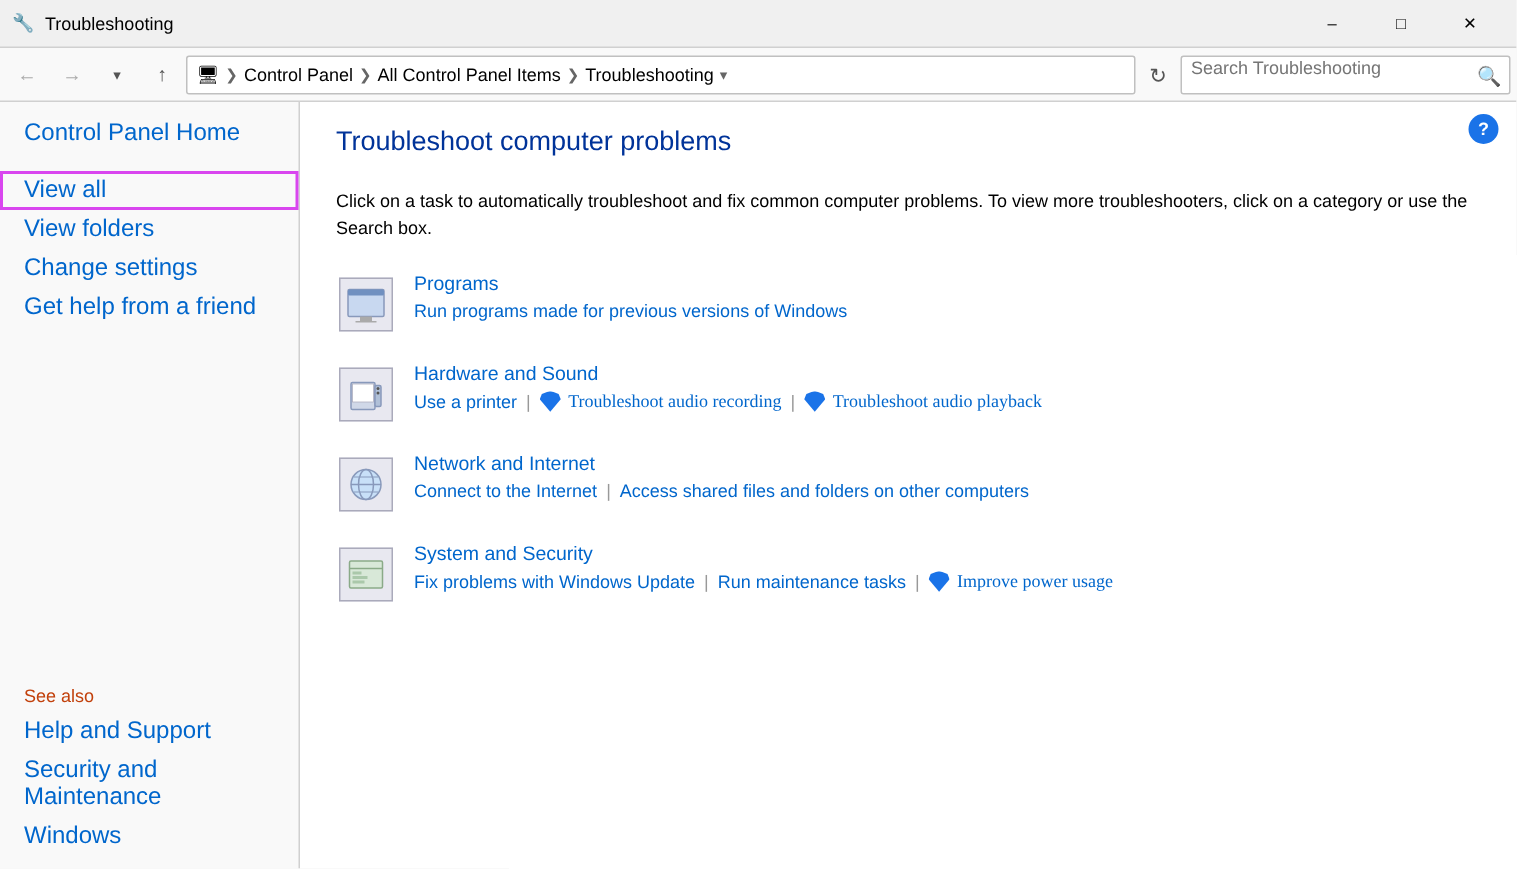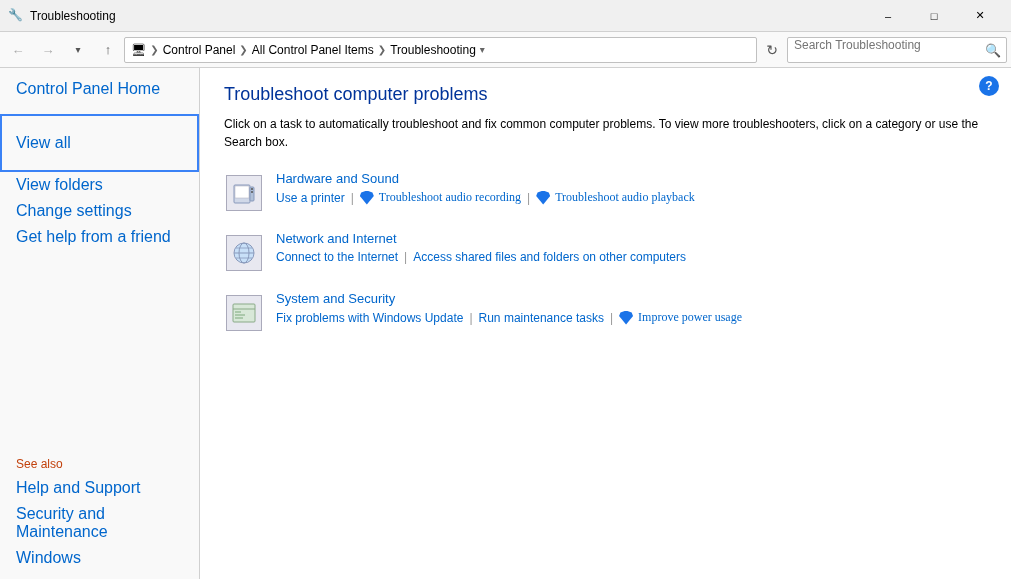--- a/index.html
+++ b/index.html
@@ -107,22 +107,22 @@
     }
     .sidebar-link {
       display: block;
       padding: 4px 16px;
       color: #0066cc;
       cursor: pointer;
       text-decoration: none;
       font-size: 16px;
     }
     .sidebar-link.active {
-      border: 2px solid #3b82f6;
-      padding: 18px 14px;
+      border: 2px solid #d946ef;
+      padding: 2px 14px;
       color: #0066cc;
     }
     .sidebar-divider { height: 12px; }
     .see-also-label {
       padding: 6px 16px 4px;
       font-size: 12px;
       color: #c2410c;
       margin-top: 44px;
     }
     .sidebar-spacer { flex: 1; }
@@ -146,21 +146,21 @@
       font-weight: bold;
       font-size: 12px;
       border: none;
       cursor: pointer;
       display: flex; align-items: center; justify-content: center;
     }
     .page-title {
       font-size: 18px;
       font-weight: 300;
       color: #003399;
-      margin-bottom: 10px;
+      margin-bottom: 20px;
     }
     .page-desc {
       font-size: 12px;
       color: #000;
       margin-bottom: 20px;
       line-height: 1.5;
       max-width: 780px;
     }
 
     
@@ -277,20 +277,38 @@
     <a class="sidebar-link">Help and Support</a>
     <a class="sidebar-link">Security and Maintenance</a>
     <a class="sidebar-link">Windows</a>
   </div>
 
   <div class="content">
     <button class="help-btn">?</button>
     <h1 class="page-title">Troubleshoot computer problems</h1>
     <p class="page-desc">Click on a task to automatically troubleshoot and fix common computer problems. To view more troubleshooters, click on a category or use the Search box.</p>
 
+    <div class="category-row">
+      <div class="category-icon">
+        <div class="cat-icon-inner">
+          <svg width="28" height="28" viewBox="0 0 28 28">
+            <rect x="2" y="4" width="24" height="18" rx="1" fill="#c8d8f0" stroke="#8899bb" stroke-width="1"></rect>
+            <rect x="2" y="4" width="24" height="4" rx="1" fill="#7090c0"></rect>
+            <rect x="10" y="22" width="8" height="3" fill="#aaa"></rect>
+            <rect x="7" y="25" width="14" height="1" fill="#aaa"></rect>
+          </svg>
+        </div>
+      </div>
+      <div class="category-info">
+        <a class="category-title">Programs</a>
+        <div class="category-links">
+          <a class="cat-link">Run programs made for previous versions of Windows</a>
+        </div>
+      </div>
+    </div>
 
     <div class="category-row">
       <div class="category-icon">
         <div class="cat-icon-inner">
           <svg width="28" height="28" viewBox="0 0 28 28">
             <rect x="4" y="6" width="16" height="18" rx="1" fill="#d0d8e8" stroke="#8899bb" stroke-width="1"></rect>
             <rect x="5" y="7" width="14" height="12" fill="#fff" stroke="#aab" stroke-width="0.5"></rect>
             <rect x="20" y="8" width="4" height="14" rx="1" fill="#b0c0d8" stroke="#8899bb" stroke-width="1"></rect>
             <circle cx="22" cy="10" r="1" fill="#555"></circle>
             <circle cx="22" cy="13" r="1" fill="#555"></circle>

